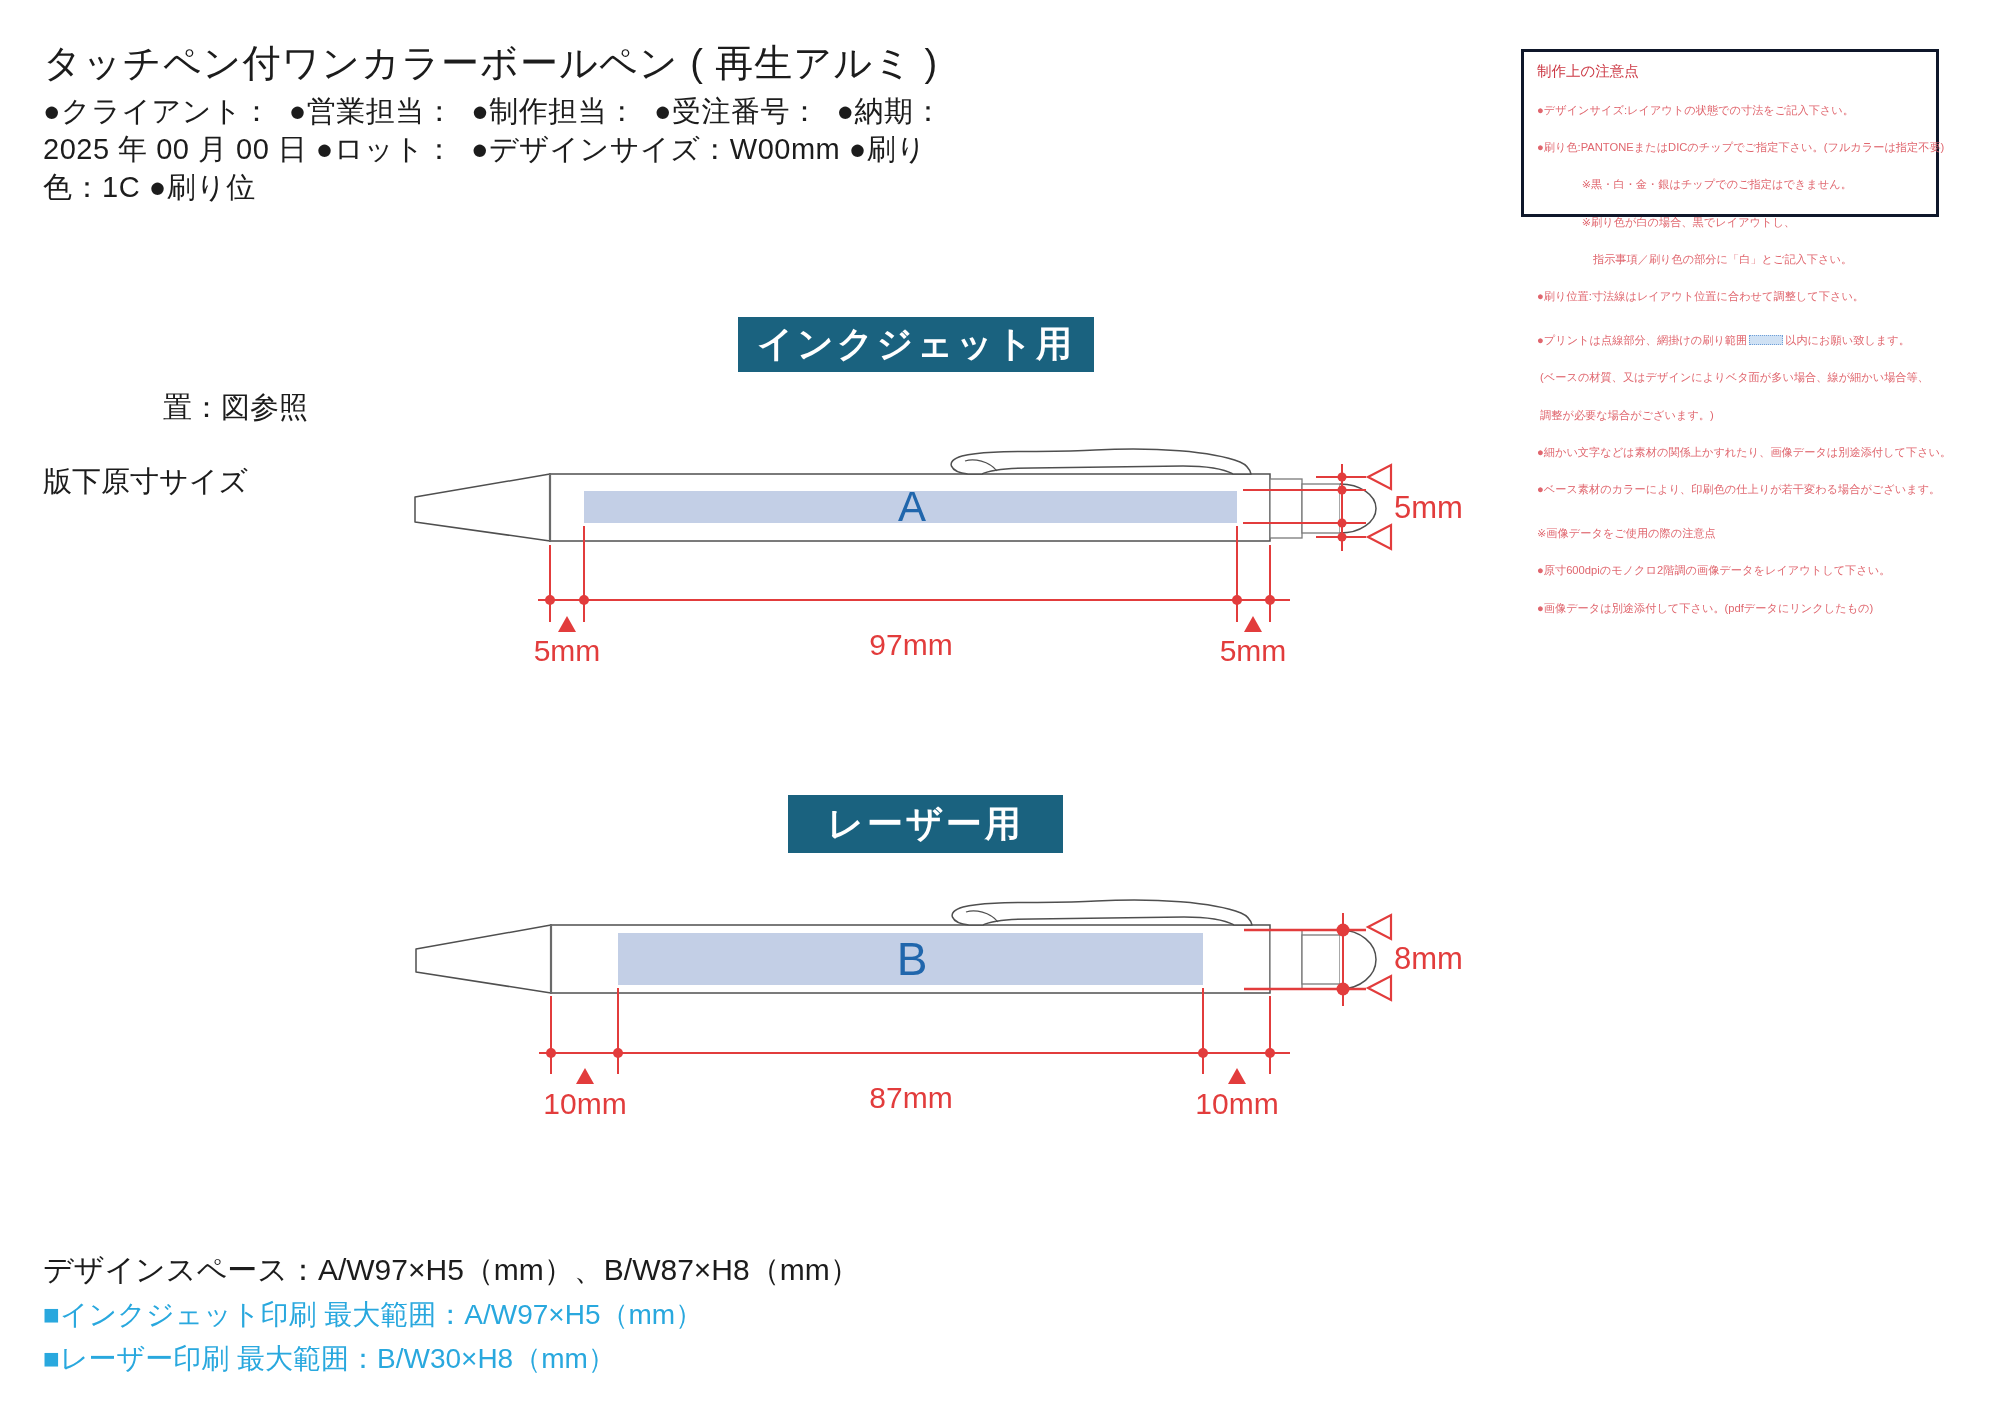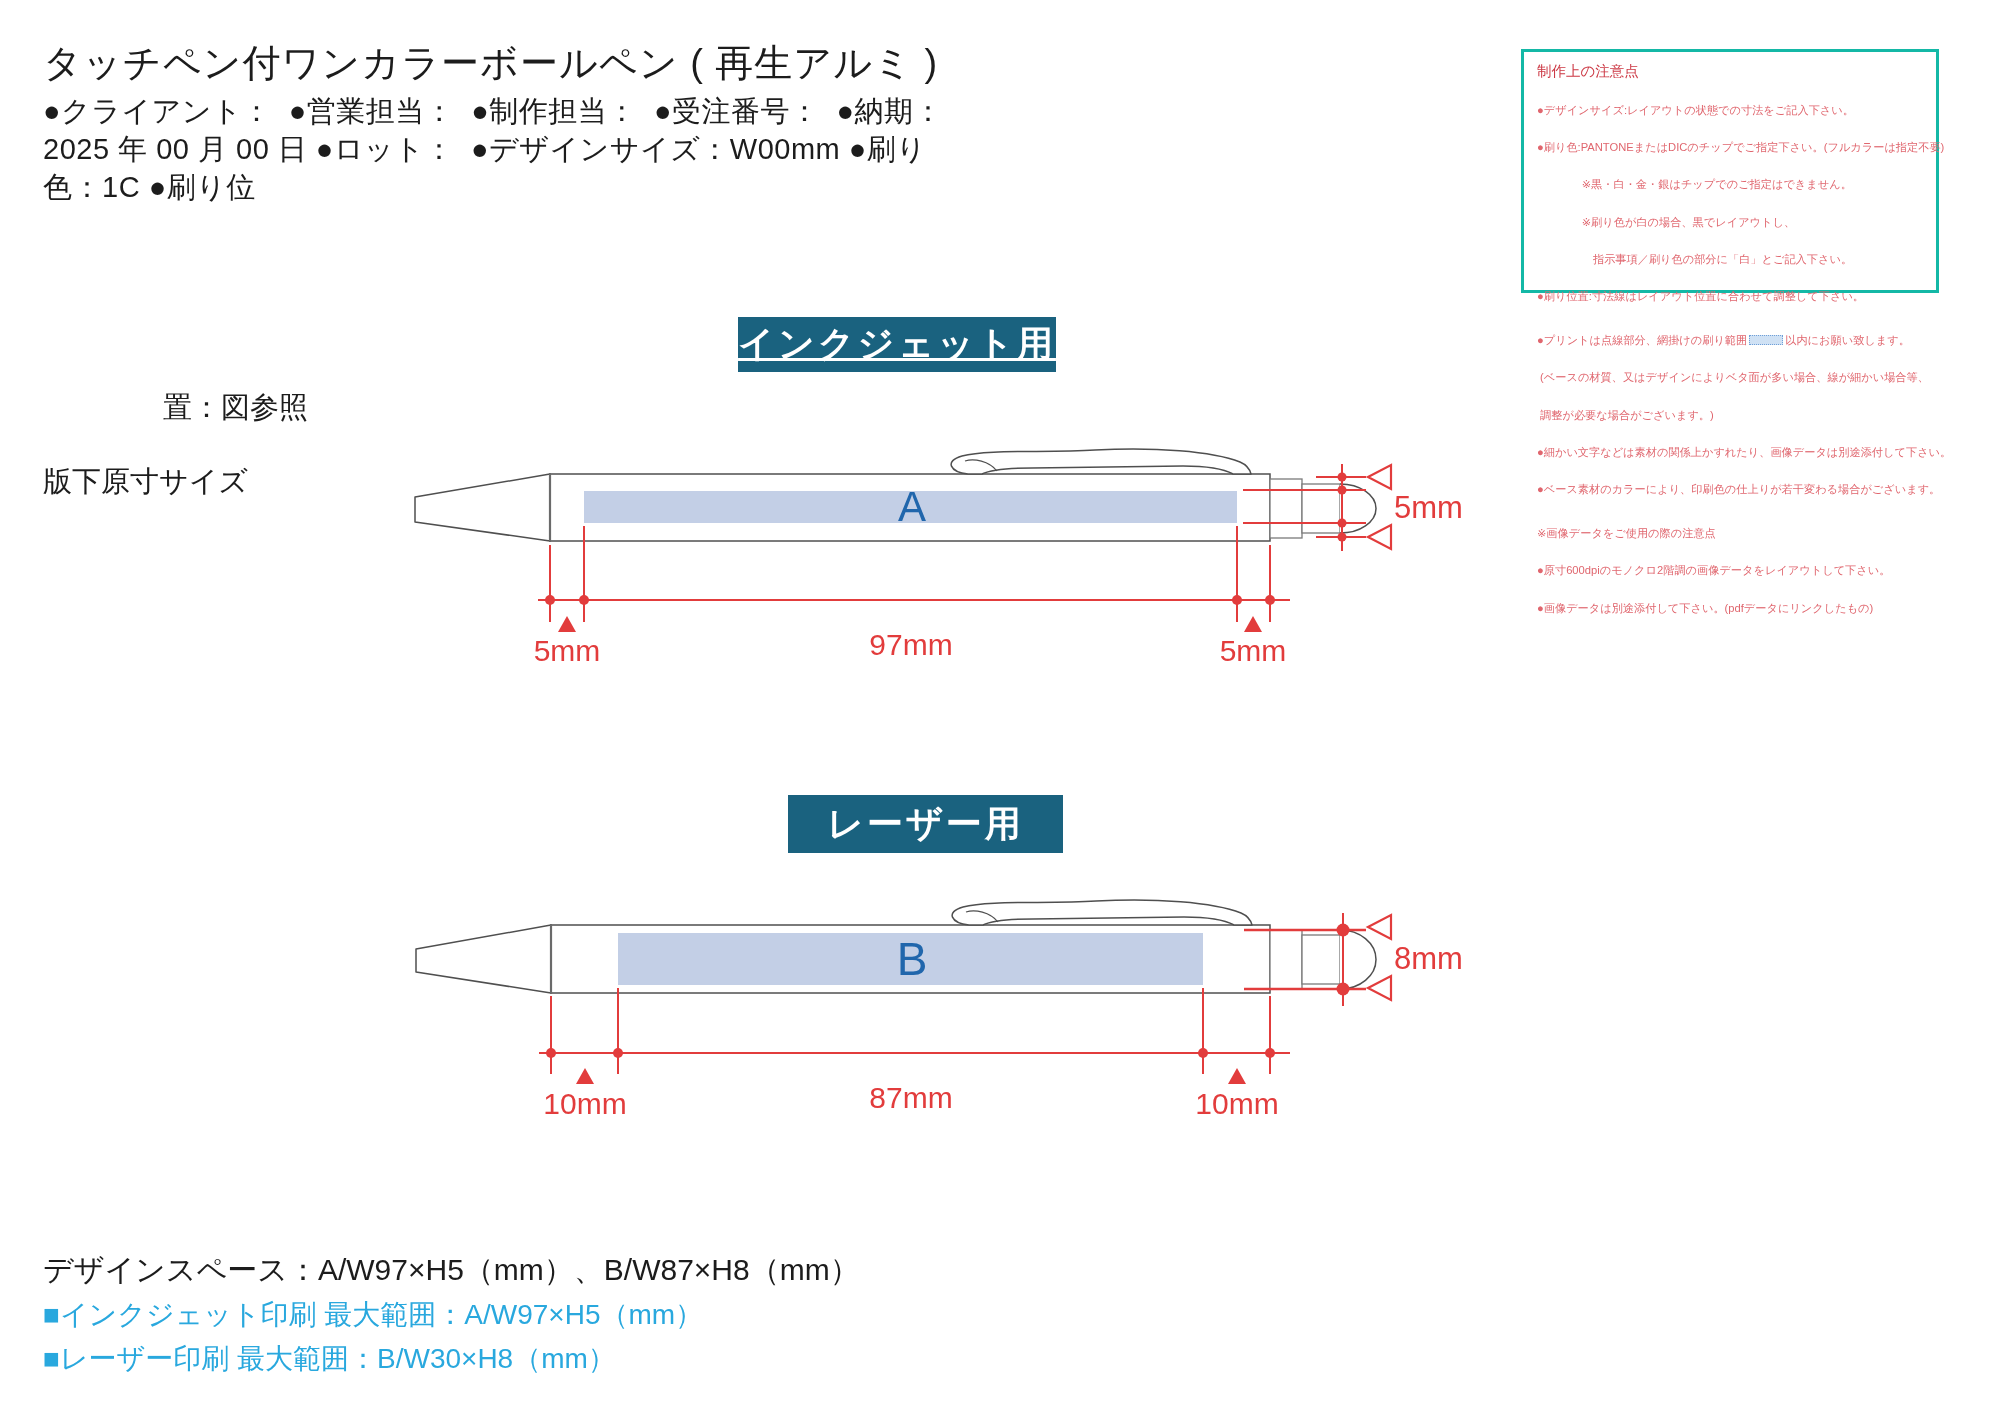--- a/index.html
+++ b/index.html
@@ -11,36 +11,36 @@
   
   .title{left:43px;top:38px;font-size:38px;letter-spacing:1px;}
   .info{font-size:29px;letter-spacing:.5px;white-space:pre;}
   .info1{left:43px;top:92px;}
   .info2{left:43px;top:130px;}
   .info3{left:43px;top:168px;}
   .wrap-pos{left:163px;top:388px;font-size:29px;}
   .artboard{left:43px;top:426px;font-size:29px;margin-top:36px;}
   
   .notes{
-    left:1521px;top:49px;width:418px;height:244px;box-sizing:border-box;
-    border:3px solid #14b8a6;background:#fff;padding:11px 10px 0 13px;
+    left:1521px;top:49px;width:418px;height:168px;box-sizing:border-box;
+    border:3px solid #0f172a;background:#fff;padding:11px 10px 0 13px;
   }
   .notes-heading{font-size:14.5px;color:#cc3844;line-height:17px;}
   .note-line{font-size:11.2px;line-height:13.2px;color:#e0666e;white-space:pre;margin-top:24px;}
   .gap{margin-top:31px;}
   .swatch{
     display:inline-block;width:34px;height:10px;margin:0 2px;vertical-align:-1px;
     background:#cfe1f4;border:1px dotted #6f9fd8;box-sizing:border-box;
   }
   
   .badge{
     background:#1a627f;color:#ffffff;font-weight:bold;font-size:36px;letter-spacing:3px;
     text-align:center;display:flex;align-items:center;justify-content:center;
   }
-  .badge1{left:738px;top:317px;width:318px;height:55px;text-decoration:underline;}
+  .badge1{left:738px;top:317px;width:356px;height:55px;}
   .badge2{left:788px;top:795px;width:275px;height:58px;}
   
   .foot1{left:43px;top:1250px;font-size:30px;}
   .foot-cyan{color:#29a8de;font-size:28px;}
   .foot2{left:43px;top:1296px;}
   .foot3{left:43px;top:1340px;}
   
   svg text{font-family:"Liberation Sans","DejaVu Sans",sans-serif;}
   .dim-label{fill:#e23c3c;font-size:30px;}
   .dim-label-tip{fill:#e23c3c;font-size:31px;}

